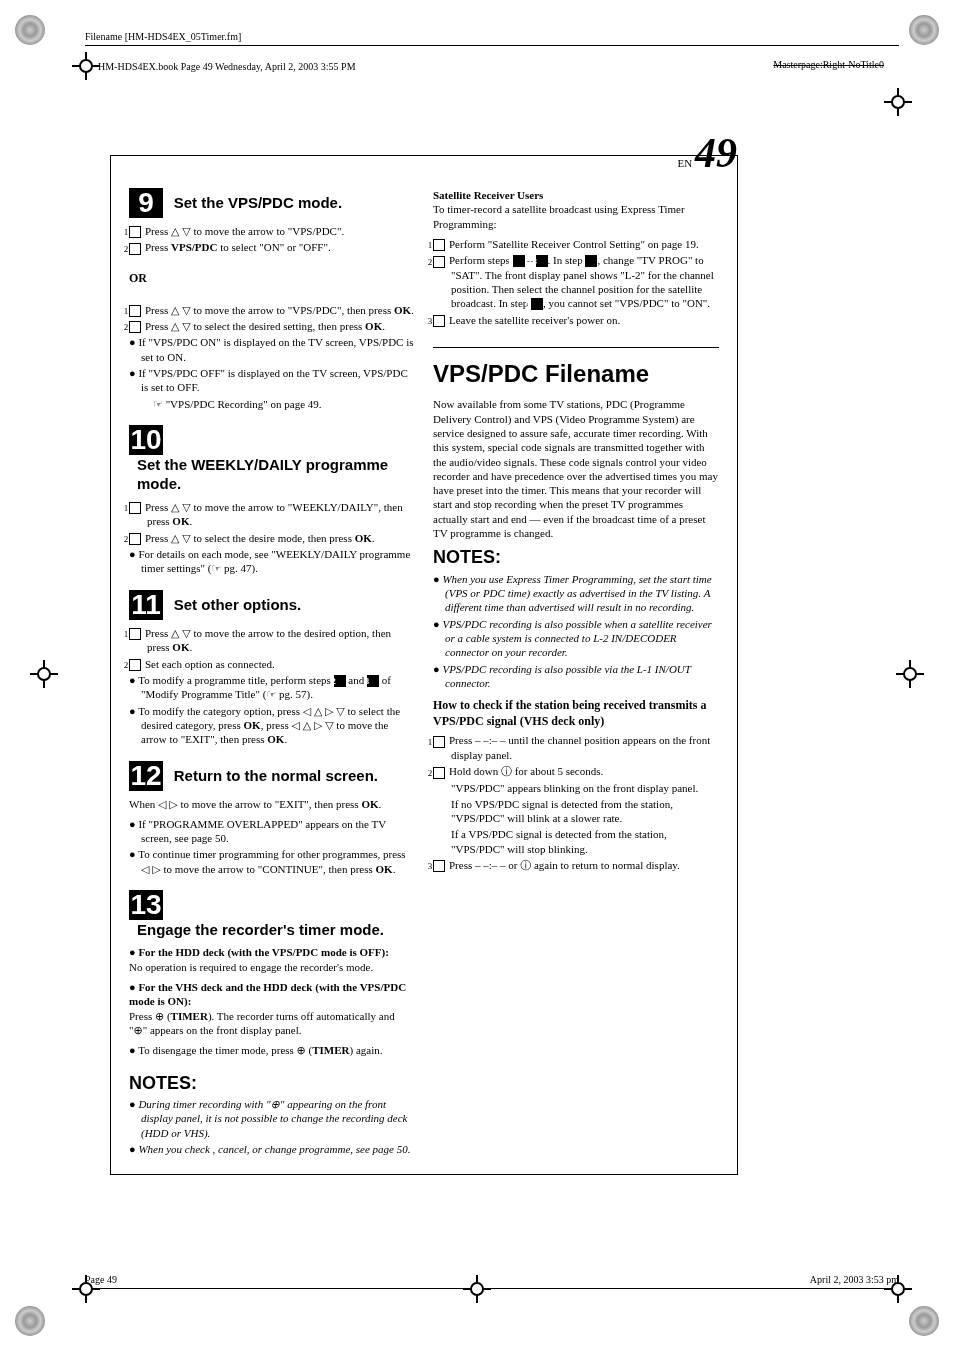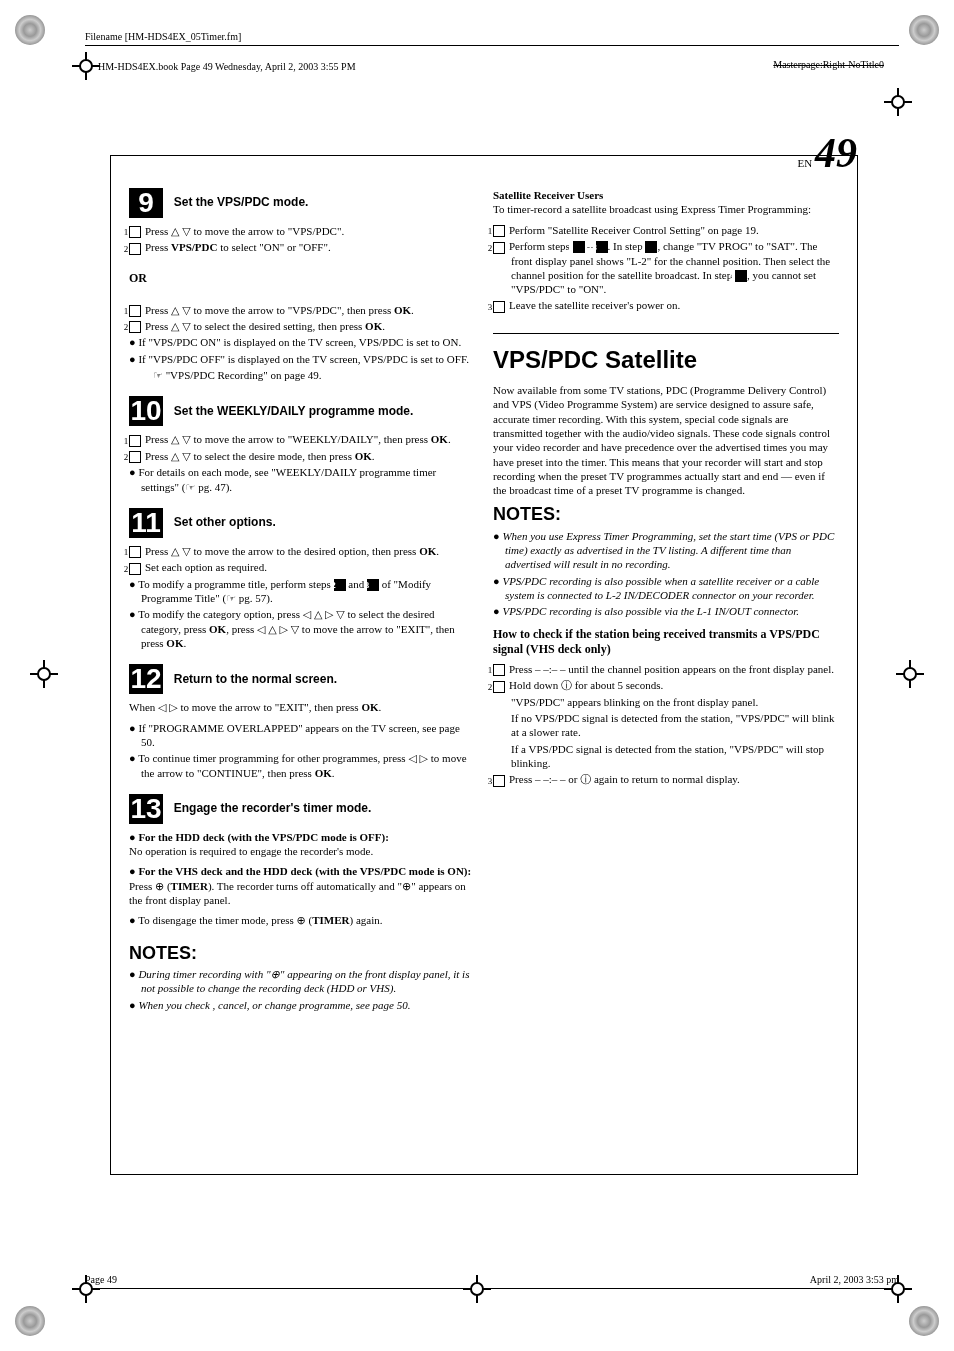--- a/index.html
+++ b/index.html
@@ -58,21 +58,21 @@
     border-radius: 50%;
     background: radial-gradient(circle, #ccc 0%, #999 30%, #ccc 50%, #999 70%, #ccc 100%);
     display: flex;
     align-items: center;
     justify-content: center;
   }
   .page-frame {
     position: absolute;
     top: 155px;
     left: 110px;
-    width: 748px;
+    width: 628px;
     height: 1020px;
     border: 1px solid #000;
     padding: 12px 18px;
   }
   .header-top {
     position: absolute;
     top: 30px;
     left: 85px;
     font-size: 10px;
   }
@@ -120,21 +120,21 @@
     font-size: 28px;
     width: 34px;
     height: 30px;
     text-align: center;
     line-height: 30px;
     vertical-align: middle;
     font-family: Arial, sans-serif;
   }
   .step-title {
     display: inline-block;
-    font-size: 12px;
+    font-size: 15px;
     font-weight: bold;
     margin-left: 8px;
     vertical-align: middle;
     font-family: Arial, sans-serif;
   }
   .step-block {
     margin-bottom: 14px;
   }
   .step-header {
     margin-bottom: 6px;
@@ -299,21 +299,21 @@
         <div class="sub-item"><span class="box-num">2</span><span>Press △ ▽ to select the desire mode, then press </span><span class="bold">OK</span><span>.</span></div>
         <div class="bullet-item">For details on each mode, see "WEEKLY/DAILY programme timer settings" (☞ pg. 47).</div>
       </div>
 
       <div class="step-block">
         <div class="step-header">
           <span class="step-num-box">11</span>
           <span class="step-title">Set other options.</span>
         </div>
         <div class="sub-item"><span class="box-num">1</span><span>Press △ ▽ to move the arrow to the desired option, then press </span><span class="bold">OK</span><span>.</span></div>
-        <div class="sub-item"><span class="box-num">2</span><span>Set each option as required.</span></div>
+        <div class="sub-item"><span class="box-num">2</span><span>Set each option as connected.</span></div>
         <div class="bullet-item"><span>To modify a programme title, perform steps </span><span class="tiny-black-box">2</span><span> and </span><span class="tiny-black-box">3</span><span> of "Modify Programme Title" (☞ pg. 57).</span></div>
         <div class="bullet-item"><span>To modify the category option, press ◁ △ ▷ ▽ to select the desired category, press </span><span class="bold">OK</span><span>, press ◁ △ ▷ ▽ to move the arrow to "EXIT", then press </span><span class="bold">OK</span><span>.</span></div>
       </div>
 
       <div class="step-block">
         <div class="step-header">
           <span class="step-num-box">12</span>
           <span class="step-title">Return to the normal screen.</span>
         </div>
         <div class="para"><span>When ◁ ▷ to move the arrow to "EXIT", then press </span><span class="bold">OK</span><span>.</span></div>
@@ -338,21 +338,21 @@
       <div class="bullet-item italic">When you check , cancel, or change programme, see page 50.</div>
     </div>
 
     <div class="col">
       <div class="bold">Satellite Receiver Users</div>
       <div class="para">To timer-record a satellite broadcast using Express Timer Programming:</div>
       <div class="sub-item"><span class="box-num">1</span><span>Perform "Satellite Receiver Control Setting" on page 19.</span></div>
       <div class="sub-item"><span class="box-num">2</span><span>Perform steps </span><span class="tiny-black-box">1</span><span> – </span><span class="tiny-black-box">13</span><span>. In step </span><span class="tiny-black-box">7</span><span>, change "TV PROG" to "SAT". The front display panel shows "L-2" for the channel position. Then select the channel position for the satellite broadcast. In step </span><span class="tiny-black-box">9</span><span>, you cannot set "VPS/PDC" to "ON".</span></div>
       <div class="sub-item"><span class="box-num">3</span><span>Leave the satellite receiver's power on.</span></div>
 
-      <div class="section-title" style="margin-top:20px">VPS/PDC Satellite</div>
+      <div class="section-title" style="margin-top:20px">VPS/PDC Filename</div>
       <div class="para">Now available from some TV stations, PDC (Programme Delivery Control) and VPS (Video Programme System) are service designed to assure safe, accurate timer recording. With this system, special code signals are transmitted together with the audio/video signals. These code signals control your video recorder and have precedence over the advertised times you may have preset into the timer. This means that your recorder will start and stop recording when the preset TV programmes actually start and end — even if the broadcast time of a preset TV programme is changed.</div>
 
       <div class="notes-heading">NOTES:</div>
       <div class="bullet-item italic">When you use Express Timer Programming, set the start time (VPS or PDC time) exactly as advertised in the TV listing. A different time than advertised will result in no recording.</div>
       <div class="bullet-item italic">VPS/PDC recording is also possible when a satellite receiver or a cable system is connected to L-2 IN/DECODER connector on your recorder.</div>
       <div class="bullet-item italic">VPS/PDC recording is also possible via the L-1 IN/OUT connector.</div>
 
       <div class="sub-heading">How to check if the station being received transmits a VPS/PDC signal (VHS deck only)</div>
       <div class="sub-item"><span class="box-num">1</span><span>Press – –:– – until the channel position appears on the front display panel.</span></div>
       <div class="sub-item"><span class="box-num">2</span><span>Hold down ⓘ for about 5 seconds.</span></div>

